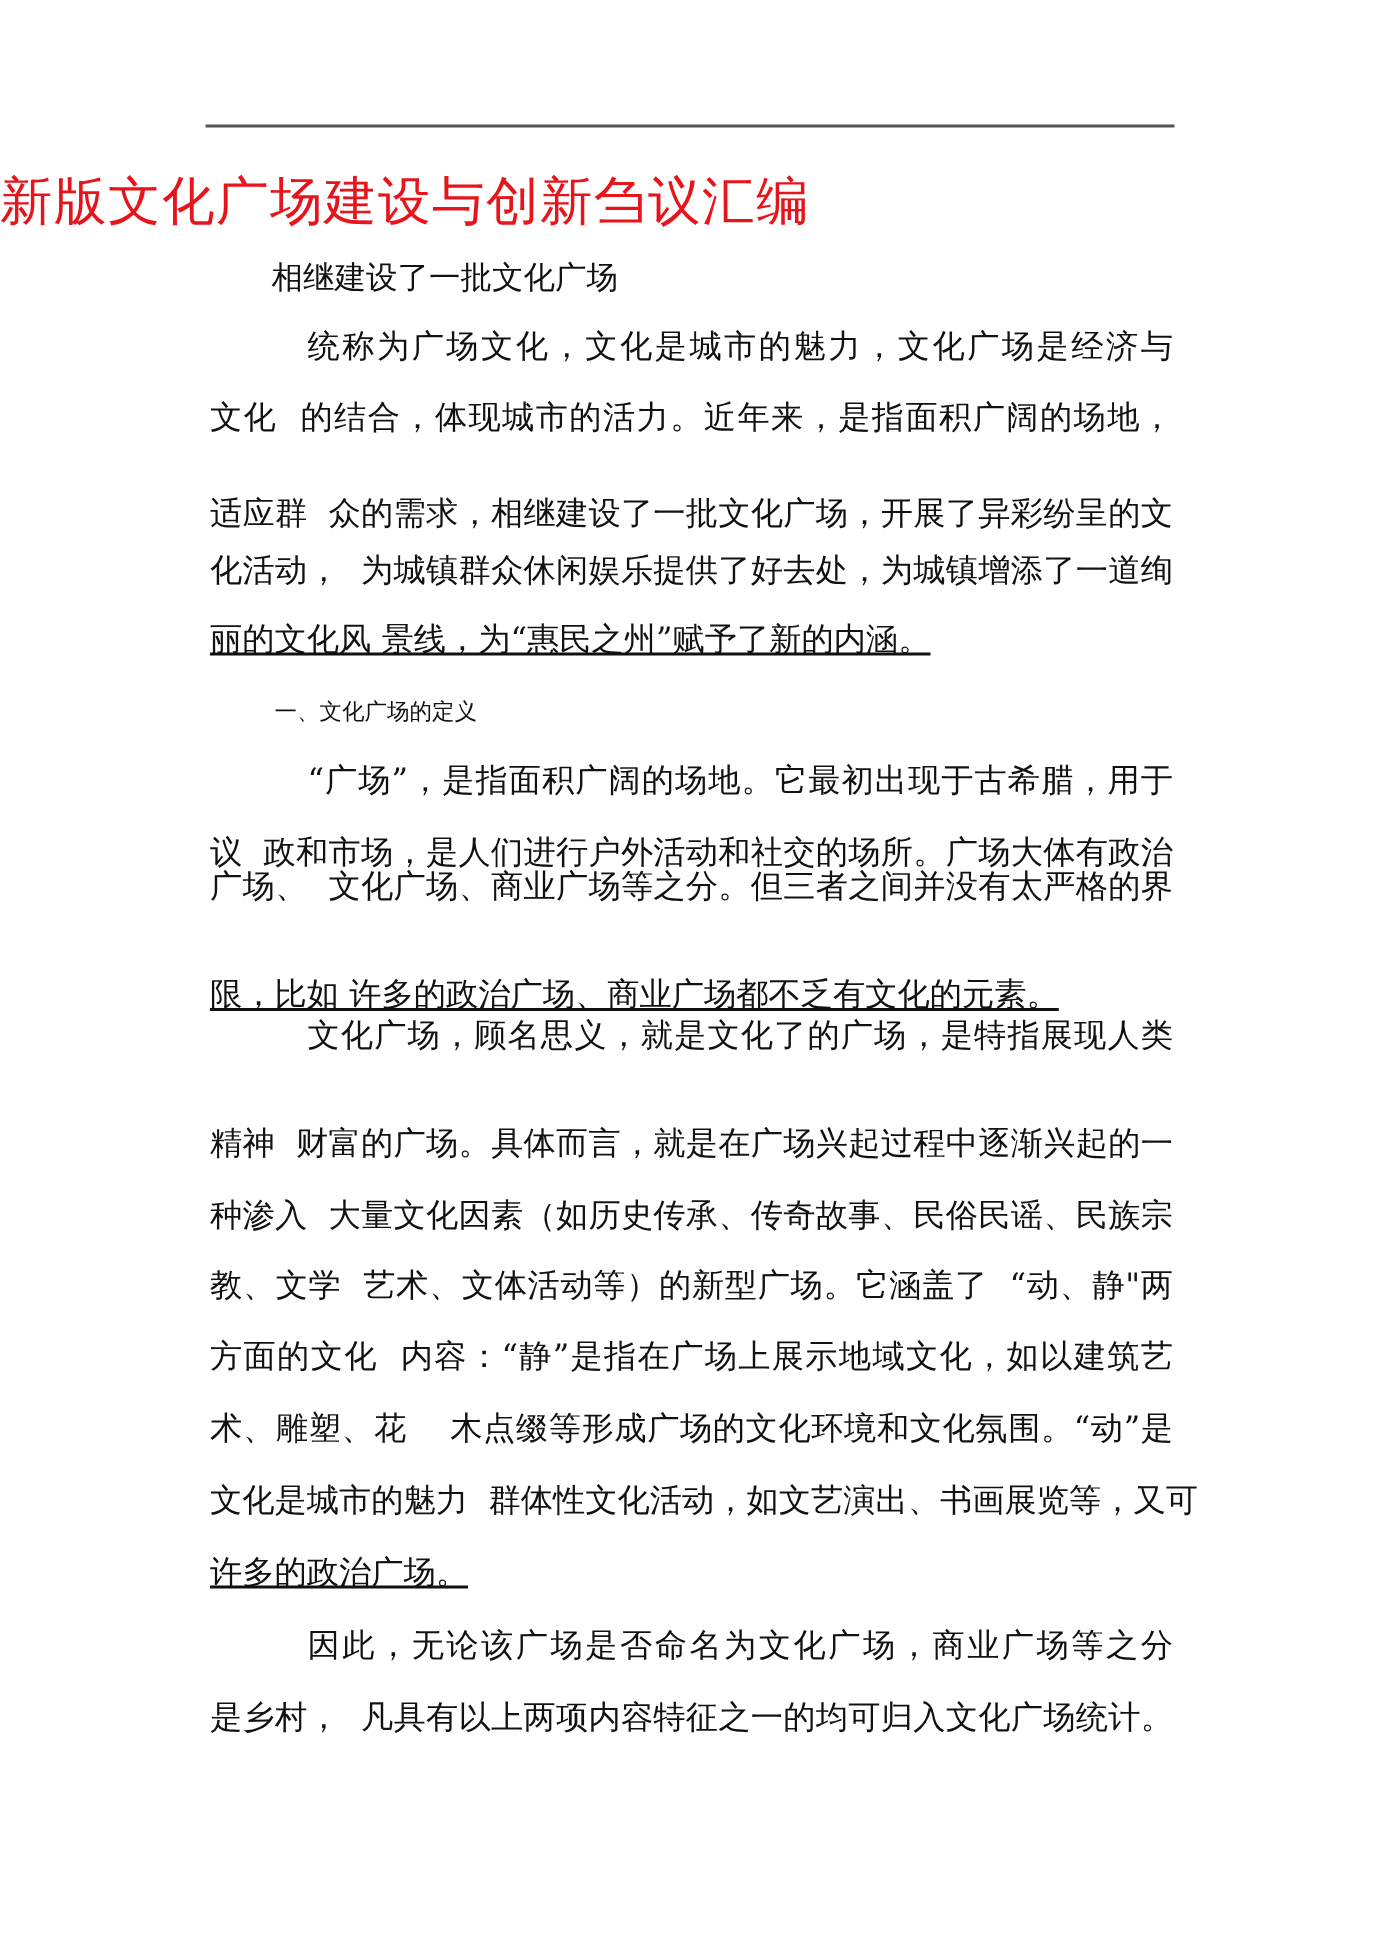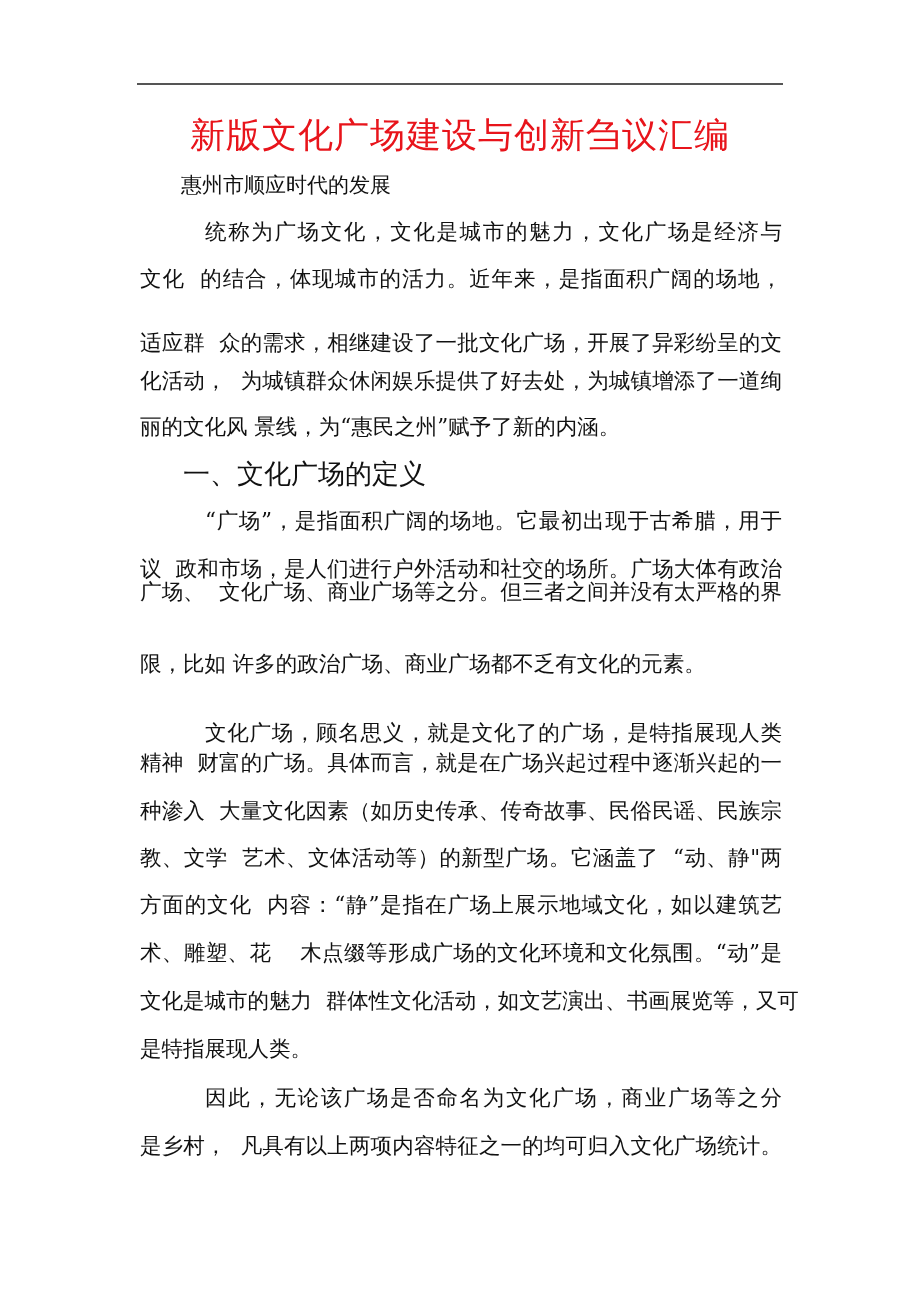--- a/index.html
+++ b/index.html
@@ -1,53 +1,53 @@
 <!DOCTYPE html>
 <html><head>
 <meta charset="utf-8">
 <style>
   html, body { margin: 0; padding: 0; background: #ffffff; }
   body { width: 920px; height: 1302px; position: relative; overflow: hidden;
          font-family: "DejaVu Serif", "Liberation Serif", serif; color: #111; }
   .rule { position: absolute; left: 137px; top: 83px; width: 646px; height: 2px; background: #555; }
-  .title { position: absolute; left: 0; width: 920px; top: 110px; text-align: center;
+  .title { position: absolute; left: 0; width: 920px; top: 110px; text-align: left;
            font-family: "DejaVu Sans", "Liberation Sans", sans-serif; font-size: 35px; letter-spacing: 1px;
            line-height: 50px; color: #e8141b; }
   .subtitle { position: absolute; left: 181px; top: 170px; font-size: 21px; line-height: 30px; }
   .line { position: absolute; left: 140px; width: 642px; font-size: 21.5px; line-height: 30px;
           white-space: pre; text-align: justify; text-align-last: justify; }
   .line.indent { left: 205px; width: 577px; }
-  .line.last { text-align-last: left; }
-  .heading { position: absolute; left: 183px; font-size: 27px; line-height: 30px; }
+  .line.last { text-align-last: left; text-decoration: underline; }
+  .heading { position: absolute; left: 183px; font-size: 15px; line-height: 30px; }
 </style>
 </head>
 <body>
 
 <div>
   <div class="rule"></div>
   <div class="title">新版文化广场建设与创新刍议汇编</div>
-  <div class="subtitle">惠州市顺应时代的发展</div>
+  <div class="subtitle">相继建设了一批文化广场</div>
 
   <div class="line indent" style="top:217px">统称为广场文化，文化是城市的魅力，文化广场是经济与</div>
   <div class="line" style="top:264px">文化  的结合，体现城市的活力。近年来，是指面积广阔的场地，</div>
   <div class="line" style="top:328px">适应群  众的需求，相继建设了一批文化广场，开展了异彩纷呈的文</div>
   <div class="line" style="top:366px">化活动，  为城镇群众休闲娱乐提供了好去处，为城镇增添了一道绚</div>
   <div class="line last" style="top:412px">丽的文化风 景线，为“惠民之州”赋予了新的内涵。</div>
 
   <div class="heading" style="top:459px">一、文化广场的定义</div>
 
   <div class="line indent" style="top:506px">“广场”，是指面积广阔的场地。它最初出现于古希腊，用于</div>
   <div class="line" style="top:554px">议  政和市场，是人们进行户外活动和社交的场所。广场大体有政治</div>
   <div class="line" style="top:577px">广场、  文化广场、商业广场等之分。但三者之间并没有太严格的界</div>
   <div class="line last" style="top:649px">限，比如 许多的政治广场、商业广场都不乏有文化的元素。</div>
 
-  <div class="line indent" style="top:718px">文化广场，顾名思义，就是文化了的广场，是特指展现人类</div>
+  <div class="line indent" style="top:676px">文化广场，顾名思义，就是文化了的广场，是特指展现人类</div>
   <div class="line" style="top:748px">精神  财富的广场。具体而言，就是在广场兴起过程中逐渐兴起的一</div>
   <div class="line" style="top:796px">种渗入  大量文化因素（如历史传承、传奇故事、民俗民谣、民族宗</div>
   <div class="line" style="top:843px">教、文学  艺术、文体活动等）的新型广场。它涵盖了  “动、静"两</div>
   <div class="line" style="top:890px">方面的文化  内容：“静”是指在广场上展示地域文化，如以建筑艺</div>
   <div class="line" style="top:938px">术、雕塑、花    木点缀等形成广场的文化环境和文化氛围。“动”是</div>
   <div class="line" style="top:986px">文化是城市的魅力  群体性文化活动，如文艺演出、书画展览等，又可</div>
-  <div class="line last" style="top:1034px">是特指展现人类。</div>
+  <div class="line last" style="top:1034px">许多的政治广场。</div>
 
   <div class="line indent" style="top:1083px">因此，无论该广场是否命名为文化广场，商业广场等之分</div>
   <div class="line" style="top:1131px">是乡村，  凡具有以上两项内容特征之一的均可归入文化广场统计。</div>
 </div>
 
 </body></html>

